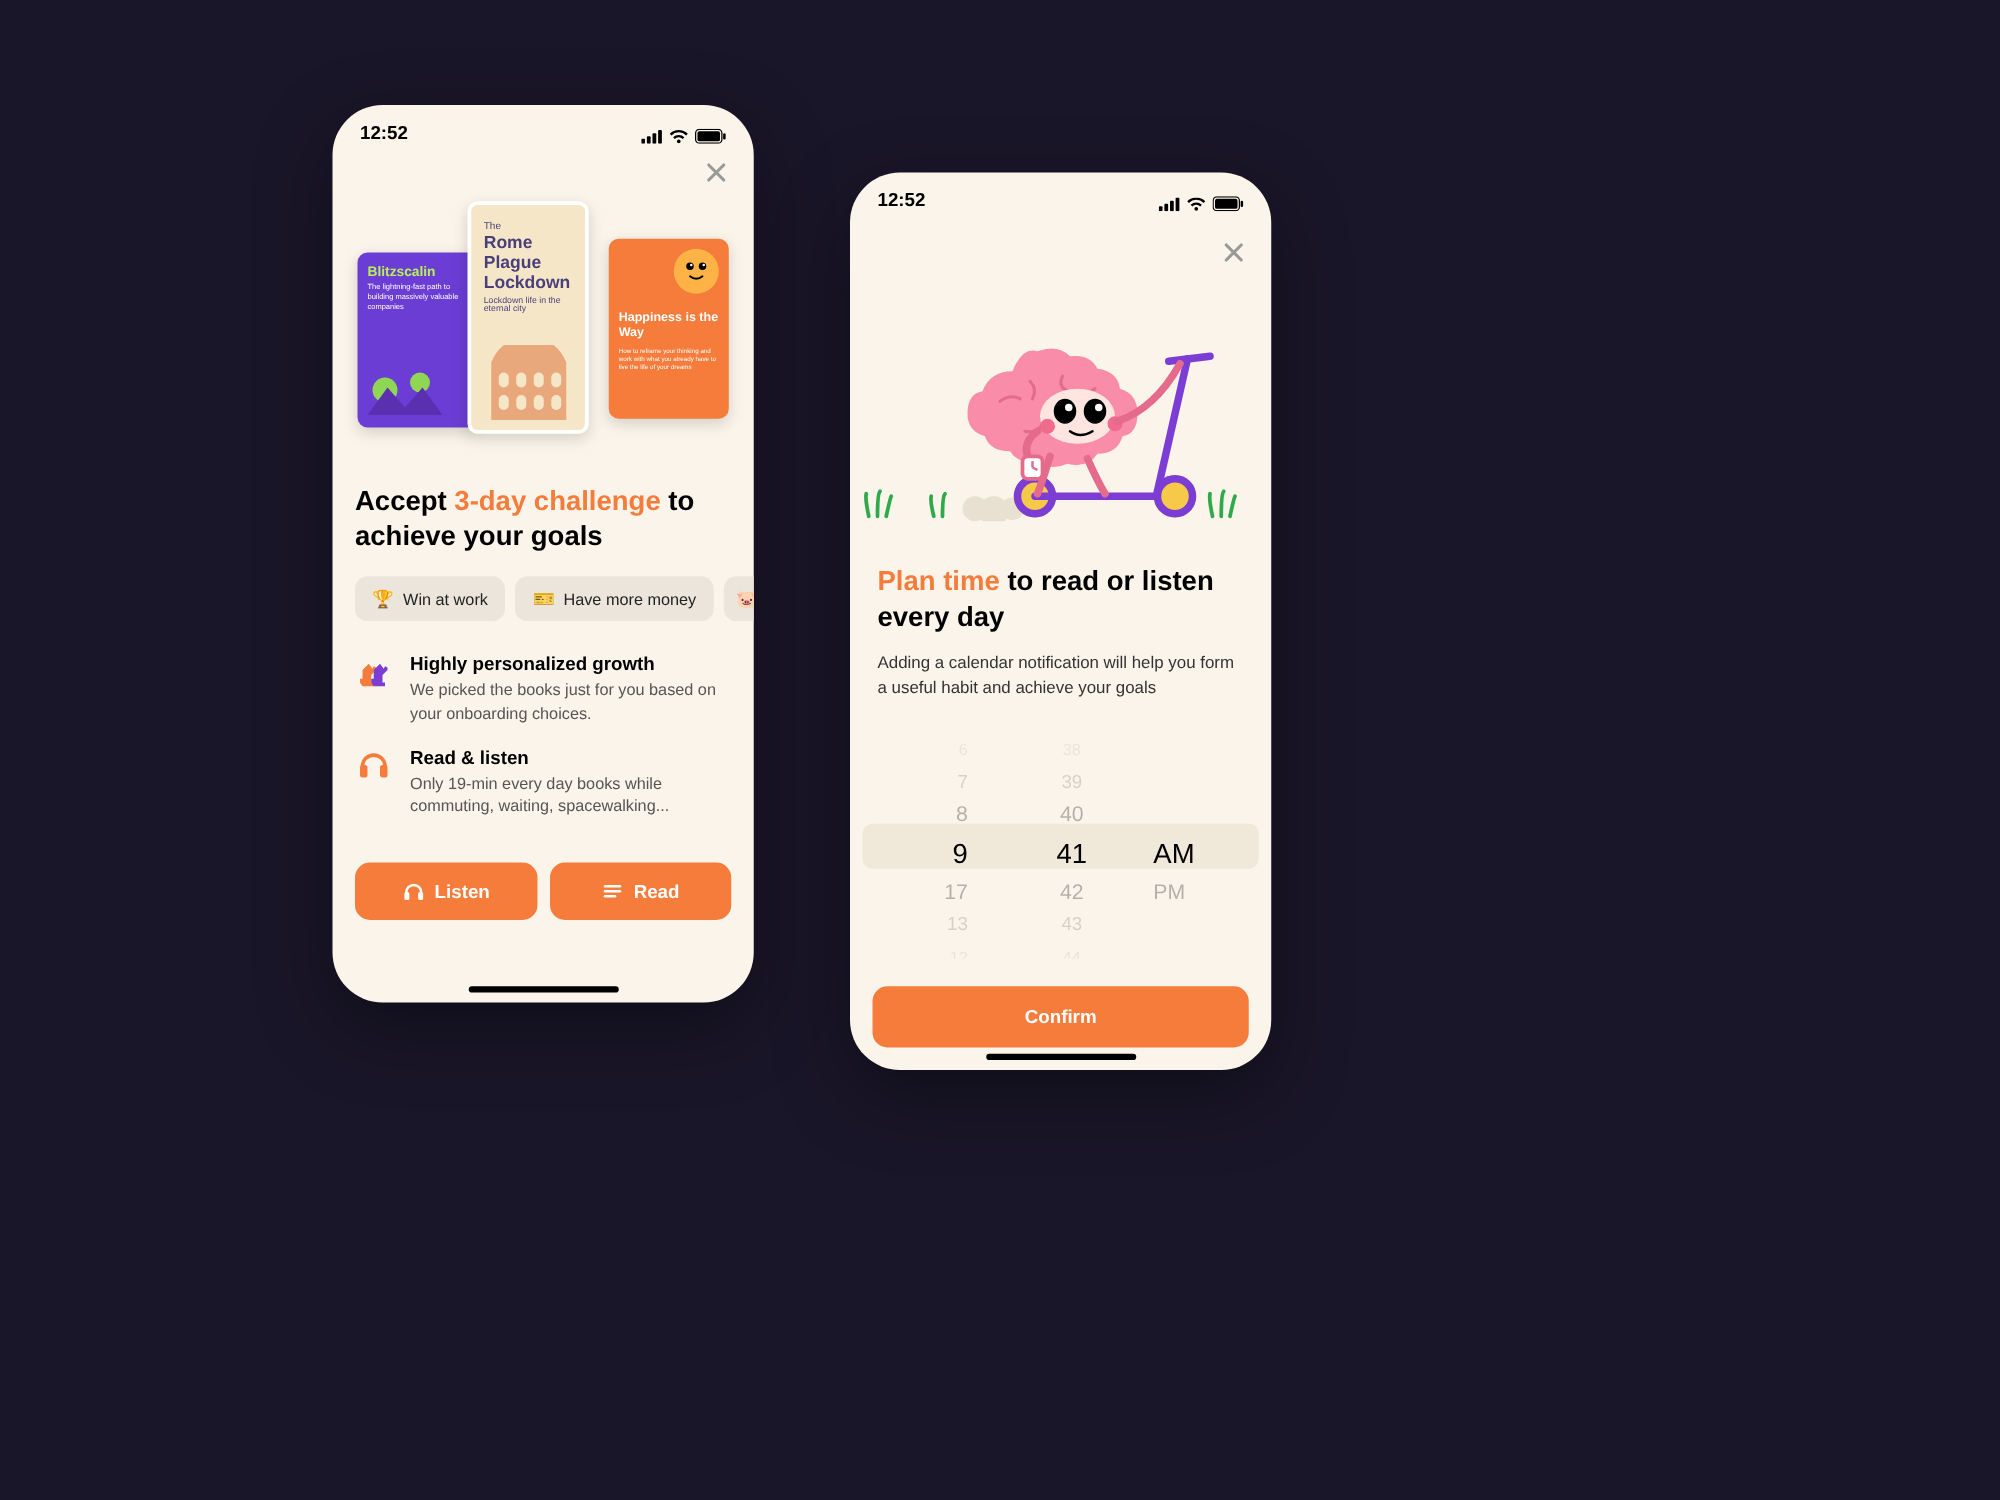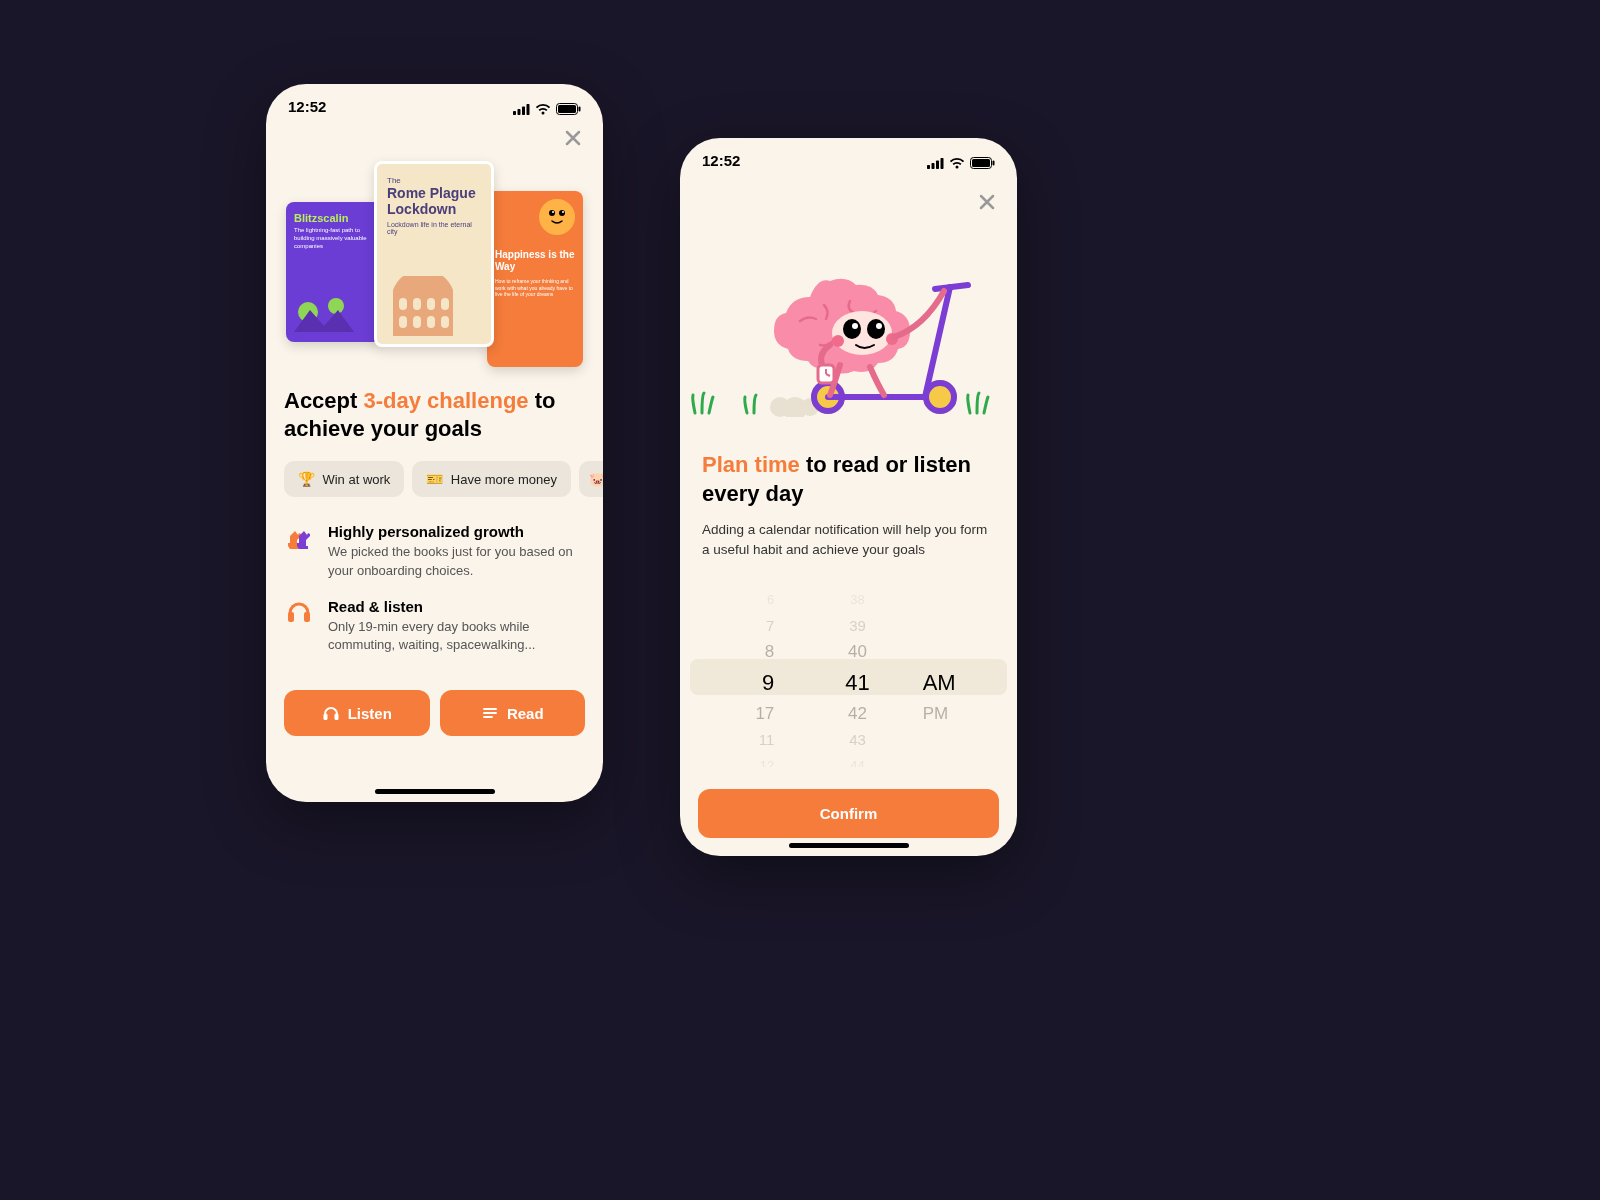--- a/index.html
+++ b/index.html
@@ -62,35 +62,35 @@
     height: 140px;
     background: #6b3dd4;
     left: 20px;
     top: 41px;
     padding: 10px 8px;
     color: #b8f05a;
   }
   .book-left .bl-title { font-size: 11px; font-weight: 700; }
   .book-left .bl-sub { font-size: 6px; color: #fff; margin-top: 3px; line-height: 1.3; }
   .book-center {
-    width: 120px;
+    width: 97px;
     height: 186px;
     background: #f5e6c8;
     left: 108px;
     top: 0;
     z-index: 2;
     padding: 12px 10px;
     border: 3px solid #fff;
   }
   .book-center .bc-pre { font-size: 8px; color: #4a3f78; }
   .book-center .bc-title { font-size: 14px; font-weight: 800; color: #4a3f78; line-height: 1.15; }
   .book-center .bc-sub { font-size: 7px; color: #4a3f78; margin-top: 4px; }
   .book-right {
     width: 96px;
-    height: 176px;
+    height: 144px;
     background: #f57c3a;
     right: 20px;
     top: 30px;
     padding: 10px 8px;
     color: #fff;
   }
   .book-right .br-title { font-size: 10px; font-weight: 700; line-height: 1.2; margin-top: 48px; }
   .book-right .br-sub { font-size: 5px; margin-top: 5px; line-height: 1.3; }
 
   .headline {
@@ -519,21 +519,21 @@
 
   <div class="picker">
     <div class="picker-highlight"></div>
     <div class="picker-columns">
       <div class="picker-col hour">
         <div class="picker-row fade3">6</div>
         <div class="picker-row fade2">7</div>
         <div class="picker-row fade1">8</div>
         <div class="picker-row selected">9</div>
         <div class="picker-row fade1">17</div>
-        <div class="picker-row fade2">11</div>
+        <div class="picker-row fade2">13</div>
         <div class="picker-row fade3">12</div>
       </div>
       <div class="picker-col minute">
         <div class="picker-row fade3">38</div>
         <div class="picker-row fade2">39</div>
         <div class="picker-row fade1">40</div>
         <div class="picker-row selected">41</div>
         <div class="picker-row fade1">42</div>
         <div class="picker-row fade2">43</div>
         <div class="picker-row fade3">44</div>

